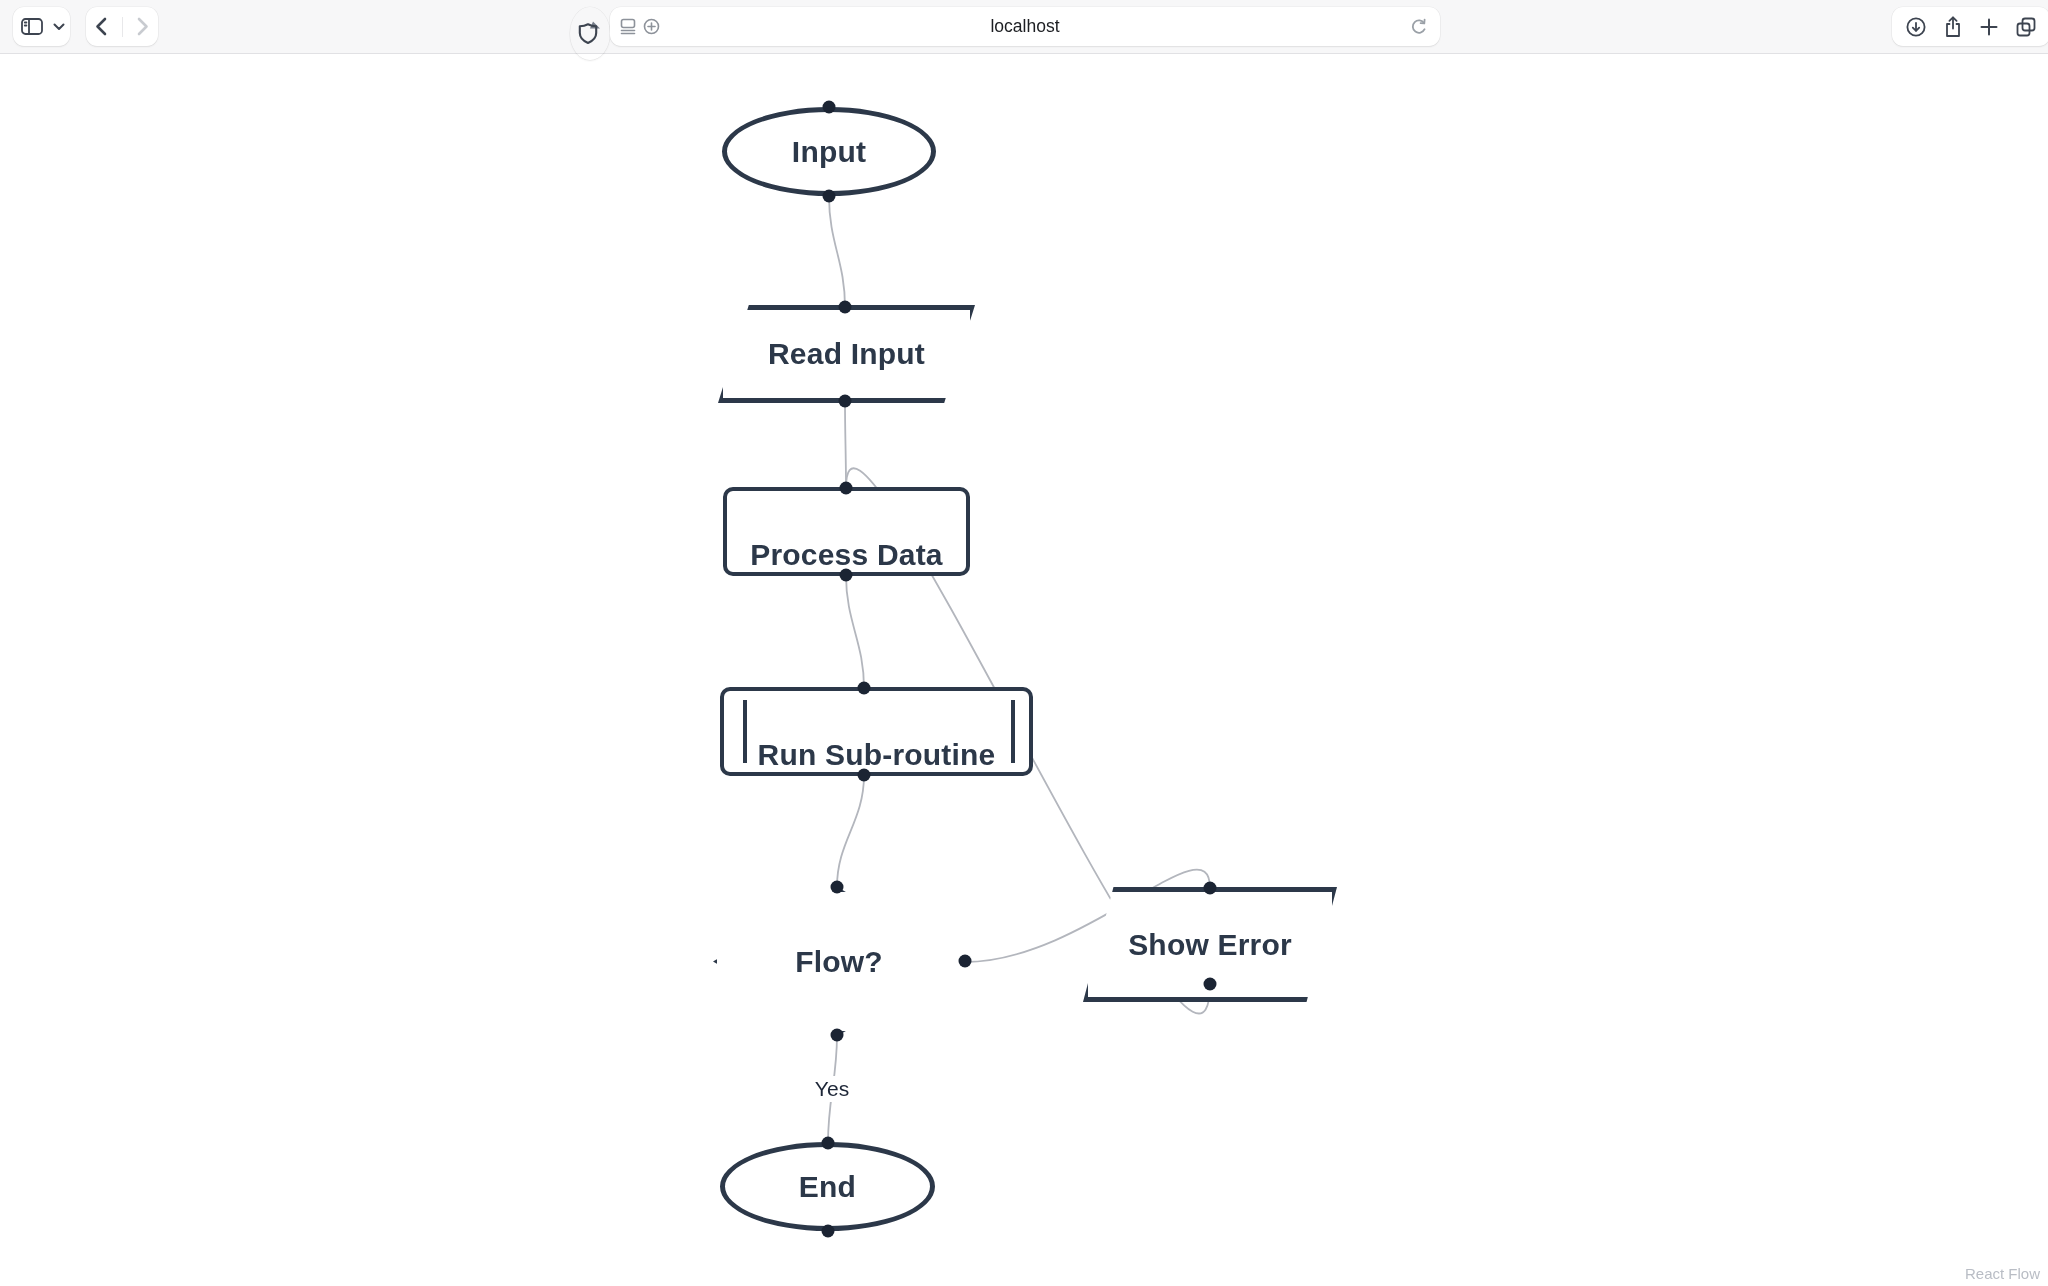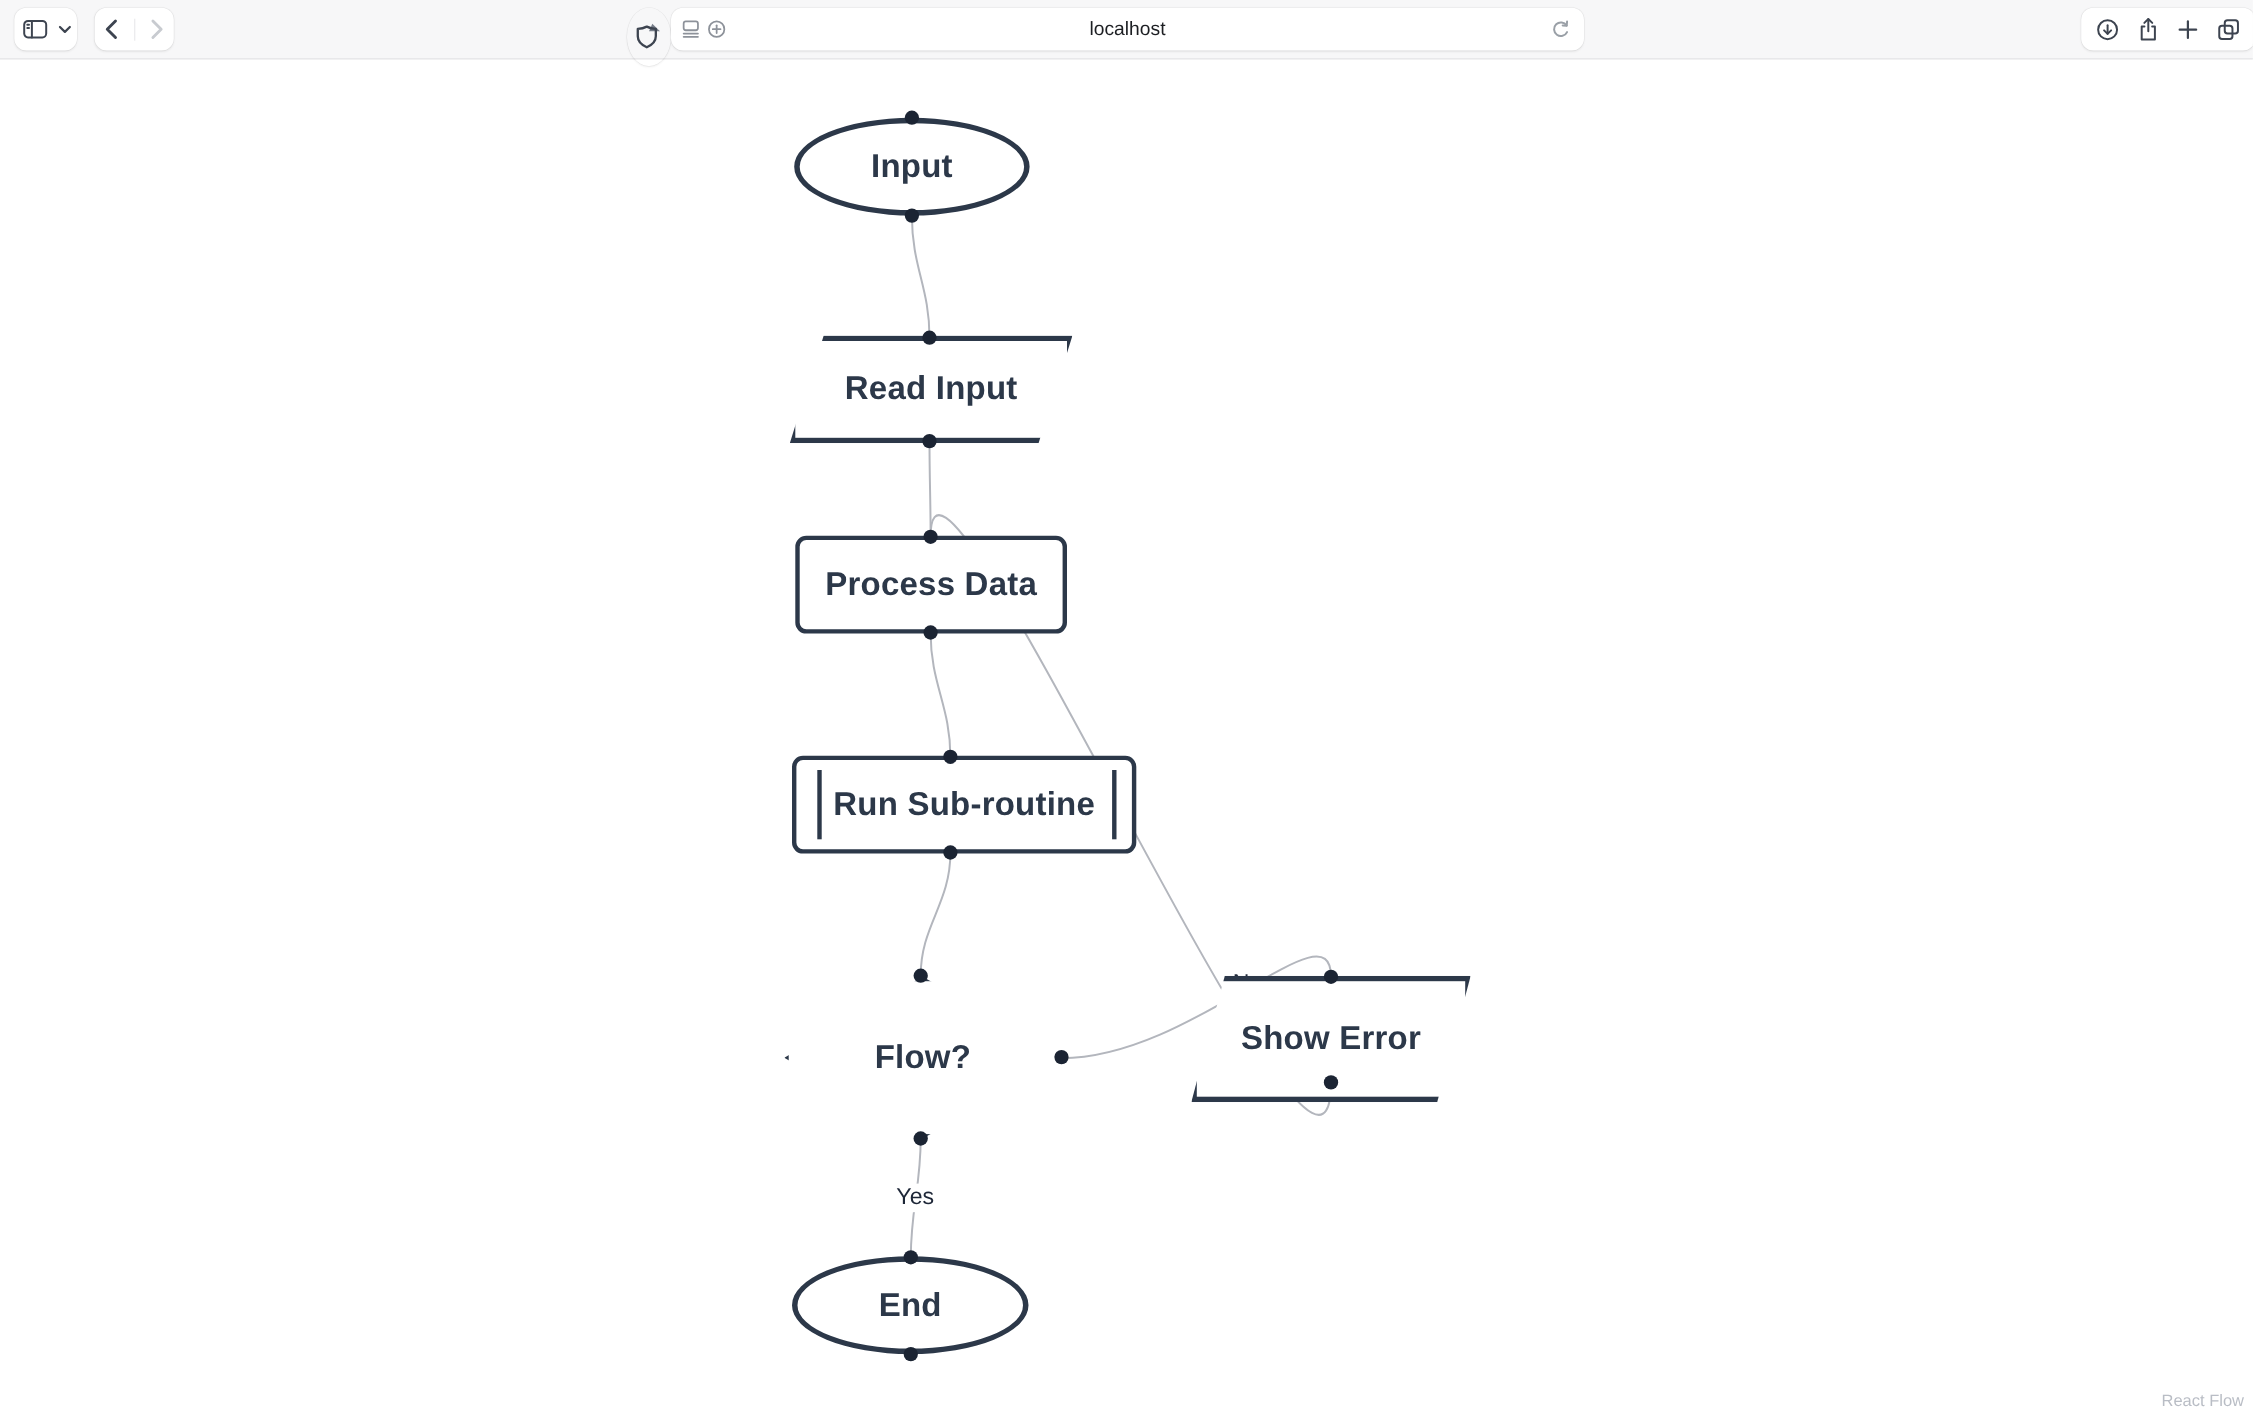--- a/index.html
+++ b/index.html
@@ -26,21 +26,21 @@
 
   
   .canvas{position:absolute;left:0;top:0;width:2048px;height:1286px;background:#ffffff;z-index:1;}
   .edges-svg{position:absolute;left:0;top:0;z-index:1;}
   .edges-svg path{stroke:#b3b6bd;stroke-width:1.8;fill:none;}
 
   .node{position:absolute;box-sizing:border-box;background:#ffffff;border:4px solid #2c3849;
     display:flex;align-items:center;justify-content:center;z-index:3;
     font-weight:700;font-size:30px;color:#2c3849;letter-spacing:0.2px;}
   .terminator{border-radius:50%;border-width:5px;}
-  .rect{border-radius:10px;}
+  .rect{border-radius:10px;align-items:flex-end;}
   .parallelogram{border-width:5px;clip-path:polygon(12% 0,100% 0,88% 100%,0 100%);text-align:right;}
   .decision{clip-path:polygon(50% 0,100% 50%,50% 100%,0 50%);}
   .subbar{position:absolute;top:9px;bottom:9px;width:4px;background:#2c3849;}
   .subbar.l{left:19px;} .subbar.r{right:14px;}
 
   .handle{position:absolute;width:13px;height:13px;border-radius:50%;background:#1b2433;
     transform:translate(-50%,-50%);z-index:5;}
 
   .edge-label{position:absolute;transform:translate(-50%,-50%);z-index:2;background:#ffffff;
     padding:1px 4px;font-size:21px;font-weight:500;color:#1d2637;}

